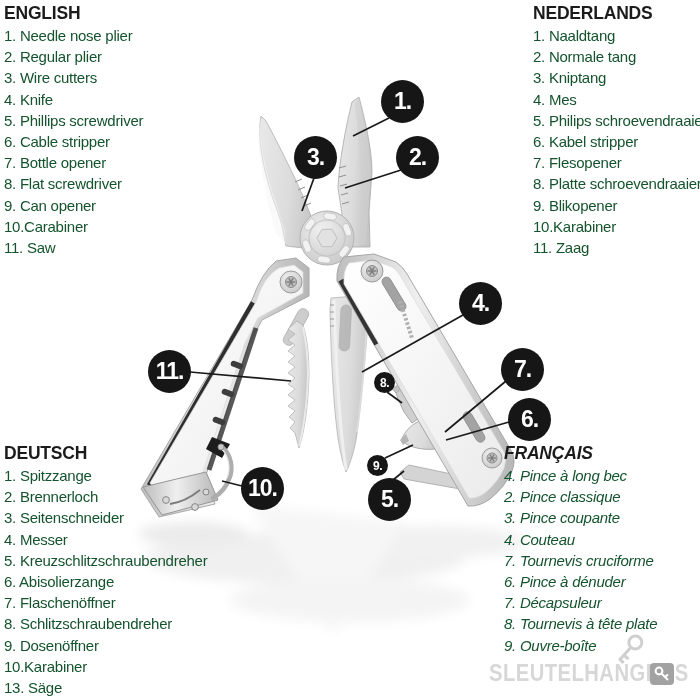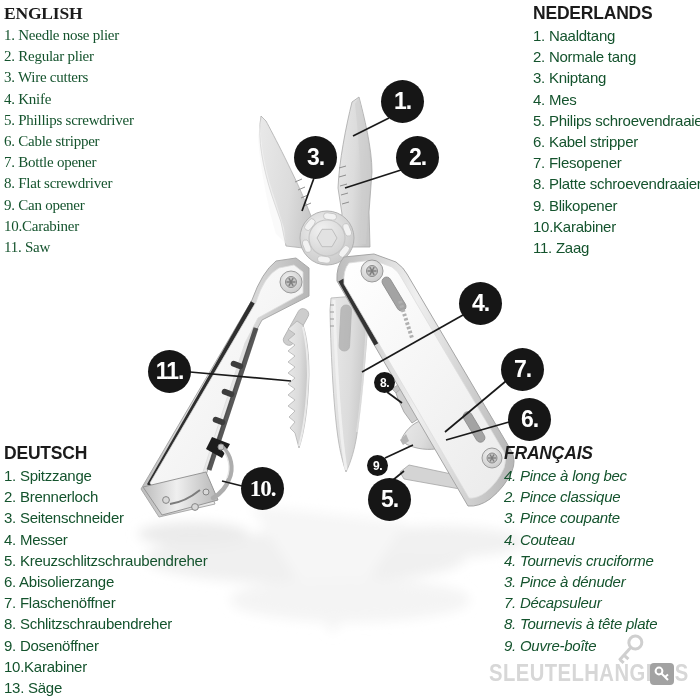--- a/index.html
+++ b/index.html
@@ -4,21 +4,21 @@
 <style>
   html,body{margin:0;padding:0;background:#ffffff;}
   body{width:700px;height:700px;position:relative;overflow:hidden;
        font-family:"Liberation Sans", sans-serif;}
   #stage{position:absolute;inset:0;width:700px;height:700px;}
   svg.tool{position:absolute;left:0;top:0;z-index:1;}
   .lang-list{position:absolute;z-index:3;}
   .lang-title{font-size:17.5px;font-weight:700;color:#1b1b1b;line-height:22px;letter-spacing:-0.2px;}
   .lang-items{margin-top:1px;}
   .lang-items .li{font-size:15px;color:#14532d;line-height:21.2px;letter-spacing:-0.25px;white-space:nowrap;}
-  #list-english{left:4px;top:2px;font-family:Liberation Serif, serif;}
+  #list-english{left:4px;top:2px;}
   #list-nederlands{left:533px;top:2px;}
   #list-deutsch{left:4px;top:442px;}
   #list-francais{left:504px;top:442px;font-style:italic;}
   .callout{position:absolute;z-index:4;background:#161616;border-radius:50%;
            color:#ffffff;font-weight:700;display:flex;align-items:center;justify-content:center;
            letter-spacing:-1px;}
   .callout.lg{width:43px;height:43px;font-size:23px;}
   .callout.sm{width:21px;height:21px;font-size:12px;letter-spacing:-0.5px;}
   #wm{position:absolute;left:489px;top:660px;z-index:2;font-weight:700;font-size:23px;
       color:#d7d7d7;letter-spacing:0.5px;transform:scaleX(.88);transform-origin:left top;white-space:nowrap;}
@@ -269,33 +269,33 @@
       </div>
   </div>
 
   <div class="lang-list" id="list-francais">
     <div class="lang-title">FRANÇAIS</div>
     <div class="lang-items">
         <div class="li">4. Pince à long bec</div>
         <div class="li">2. Pince classique</div>
         <div class="li">3. Pince coupante</div>
         <div class="li">4. Couteau</div>
-        <div class="li">4. Tournevis cruciforme</div>
-        <div class="li">3. Pince à dénuder</div>
+        <div class="li">7. Tournevis cruciforme</div>
+        <div class="li">6. Pince à dénuder</div>
         <div class="li">7. Décapsuleur</div>
         <div class="li">8. Tournevis à tête plate</div>
         <div class="li">9. Ouvre-boîte</div>
       </div>
   </div>
 
   <div class="callout lg" style="left:381px;top:80px;">1.</div>
   <div class="callout lg" style="left:396px;top:136px;">2.</div>
   <div class="callout lg" style="left:294px;top:136px;">3.</div>
   <div class="callout lg" style="left:459px;top:282px;">4.</div>
   <div class="callout lg" style="left:368px;top:478px;">5.</div>
   <div class="callout lg" style="left:508px;top:398px;">6.</div>
   <div class="callout lg" style="left:501px;top:348px;">7.</div>
   <div class="callout sm" style="left:374px;top:372px;">8.</div>
   <div class="callout sm" style="left:367px;top:455px;">9.</div>
-  <div class="callout lg" style="left:241px;top:467px;font-family:Liberation Serif, serif;">10.</div>
+  <div class="callout lg" style="left:241px;top:467px;">10.</div>
   <div class="callout lg" style="left:148px;top:350px;">11.</div>
 
 </div>
 
 </body></html>

